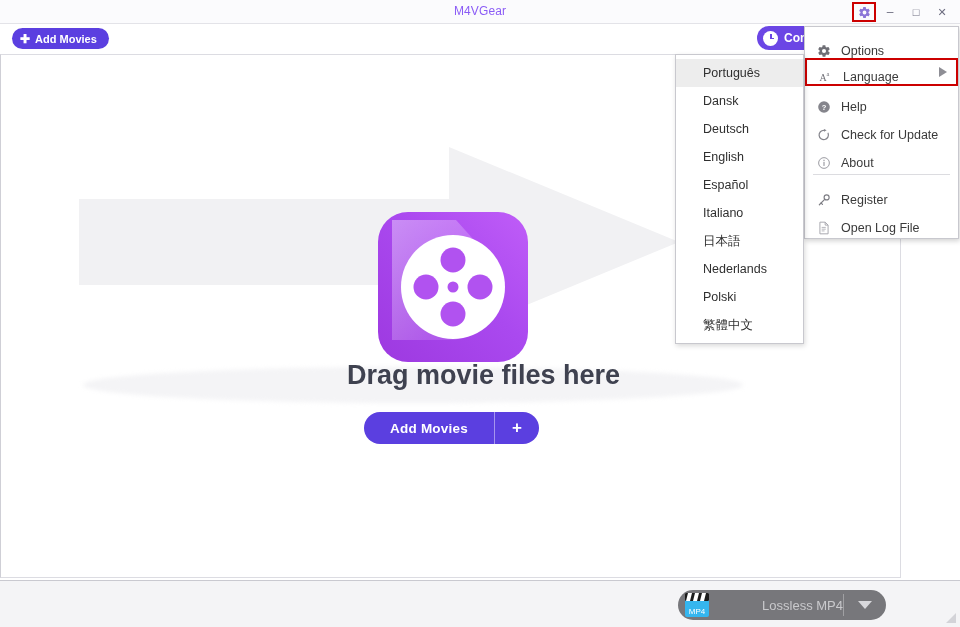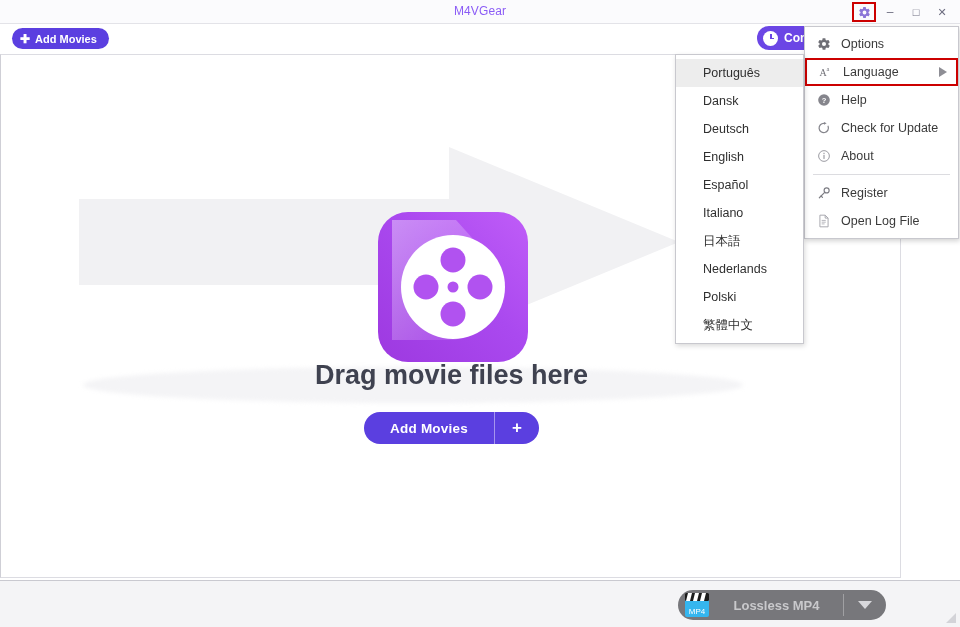--- a/index.html
+++ b/index.html
@@ -154,20 +154,21 @@
     width: 150px; height: 150px;
   }
   .drag-text {
     position: absolute;
     left: 0; top: 305px;
     width: 901px;
     text-align: center;
     font-size: 27px;
     font-weight: bold;
     color: #3f4250;
+    padding-left: 32px;
   }
   .btn-add-center {
     position: absolute;
     left: 363px; top: 357px;
     width: 175px; height: 32px;
     border-radius: 16px;
     background: #5b3fe0;
     color: #fff;
     display: flex;
     align-items: center;
@@ -213,24 +214,23 @@
   }
   .clap-ic {
     width: 26px; height: 26px;
     margin-left: 6px;
     flex: 0 0 auto;
     border-radius: 3px;
     overflow: hidden;
   }
   .format-name {
     flex: 1;
-    text-align: center;
+    text-align: right;
     color: #c9c9cc;
     font-size: 13px;
-    font-weight: bold;
   }
   .pill-sep {
     width: 1px; height: 22px;
     background: rgba(255,255,255,.3);
   }
   .pill-caret {
     width: 42px;
     display: flex;
     align-items: center;
     justify-content: center;
@@ -256,21 +256,21 @@
     border: 1px solid #c8c8ce;
     box-shadow: 1px 2px 5px rgba(0,0,0,.18);
     box-sizing: border-box;
     padding: 3px 0;
     z-index: 40;
   }
   .menu-item {
     position: relative;
     height: 28px;
     display: flex;
-    align-items: center;
+    align-items: flex-end;
     padding-left: 8px;
     font-size: 12.5px;
     color: #3a3a3a;
     box-sizing: border-box;
   }
   .menu-item .mi-icon {
     width: 22px;
     display: flex;
     align-items: center;
     justify-content: center;

